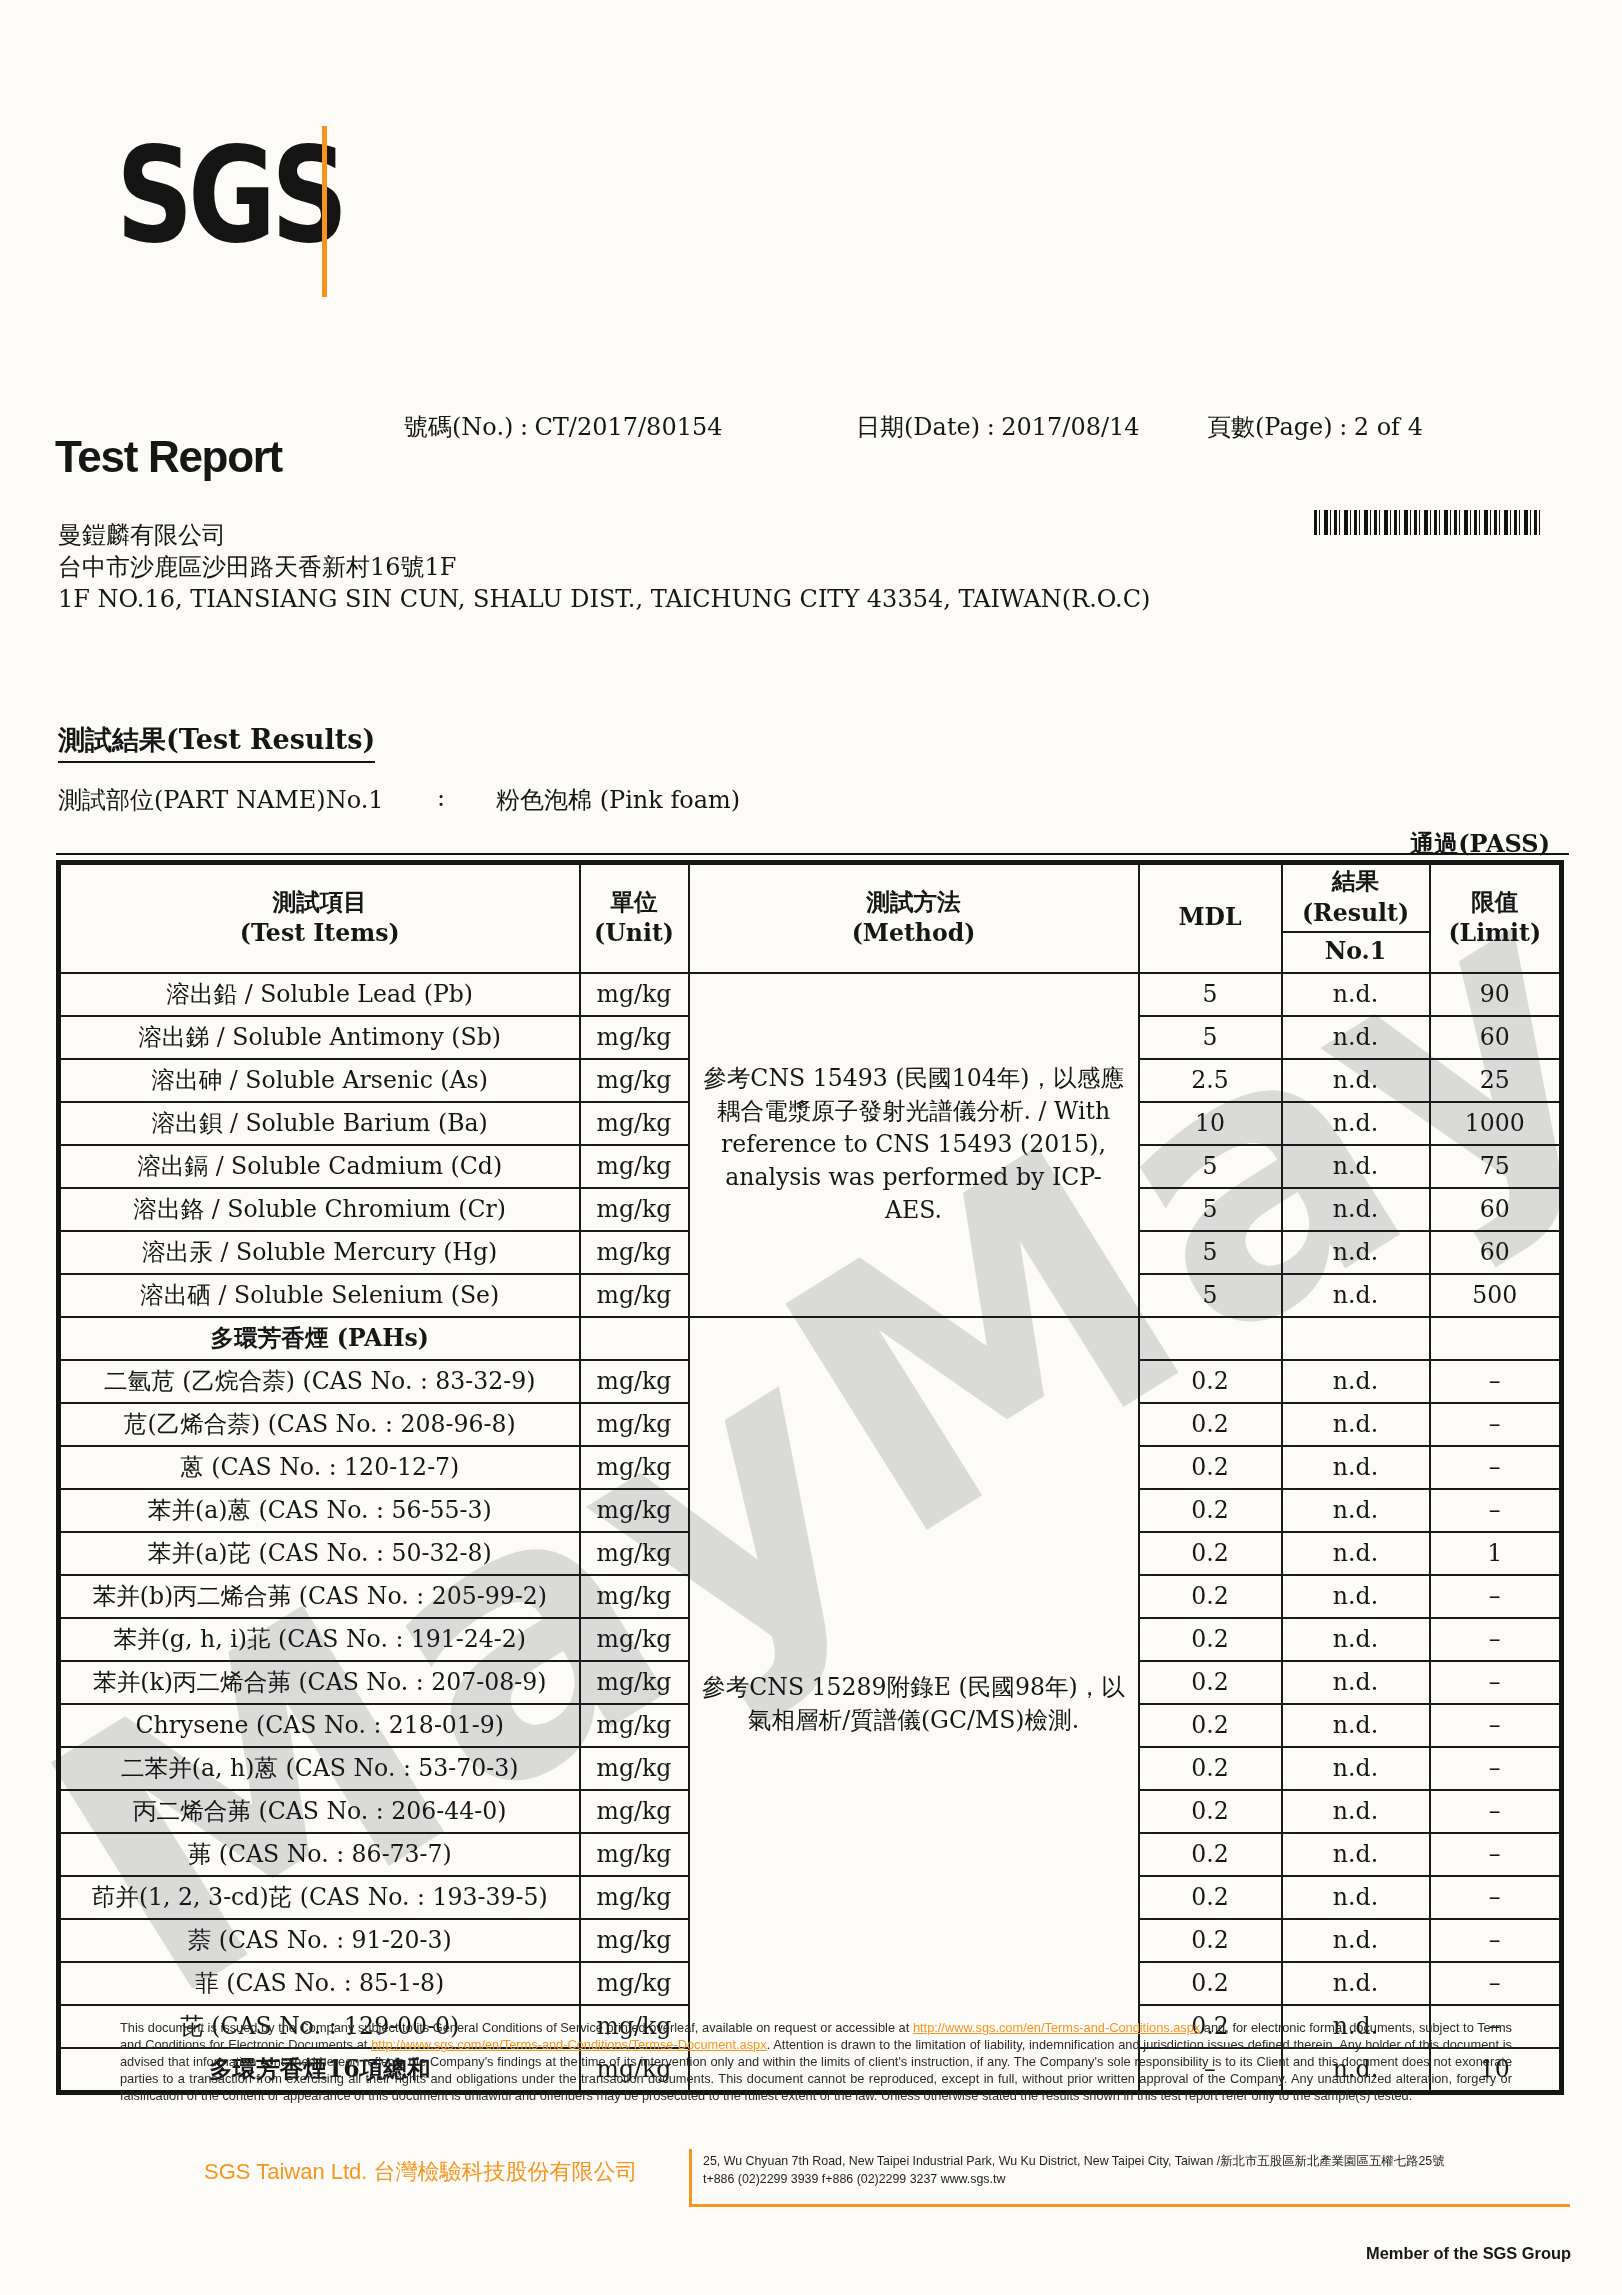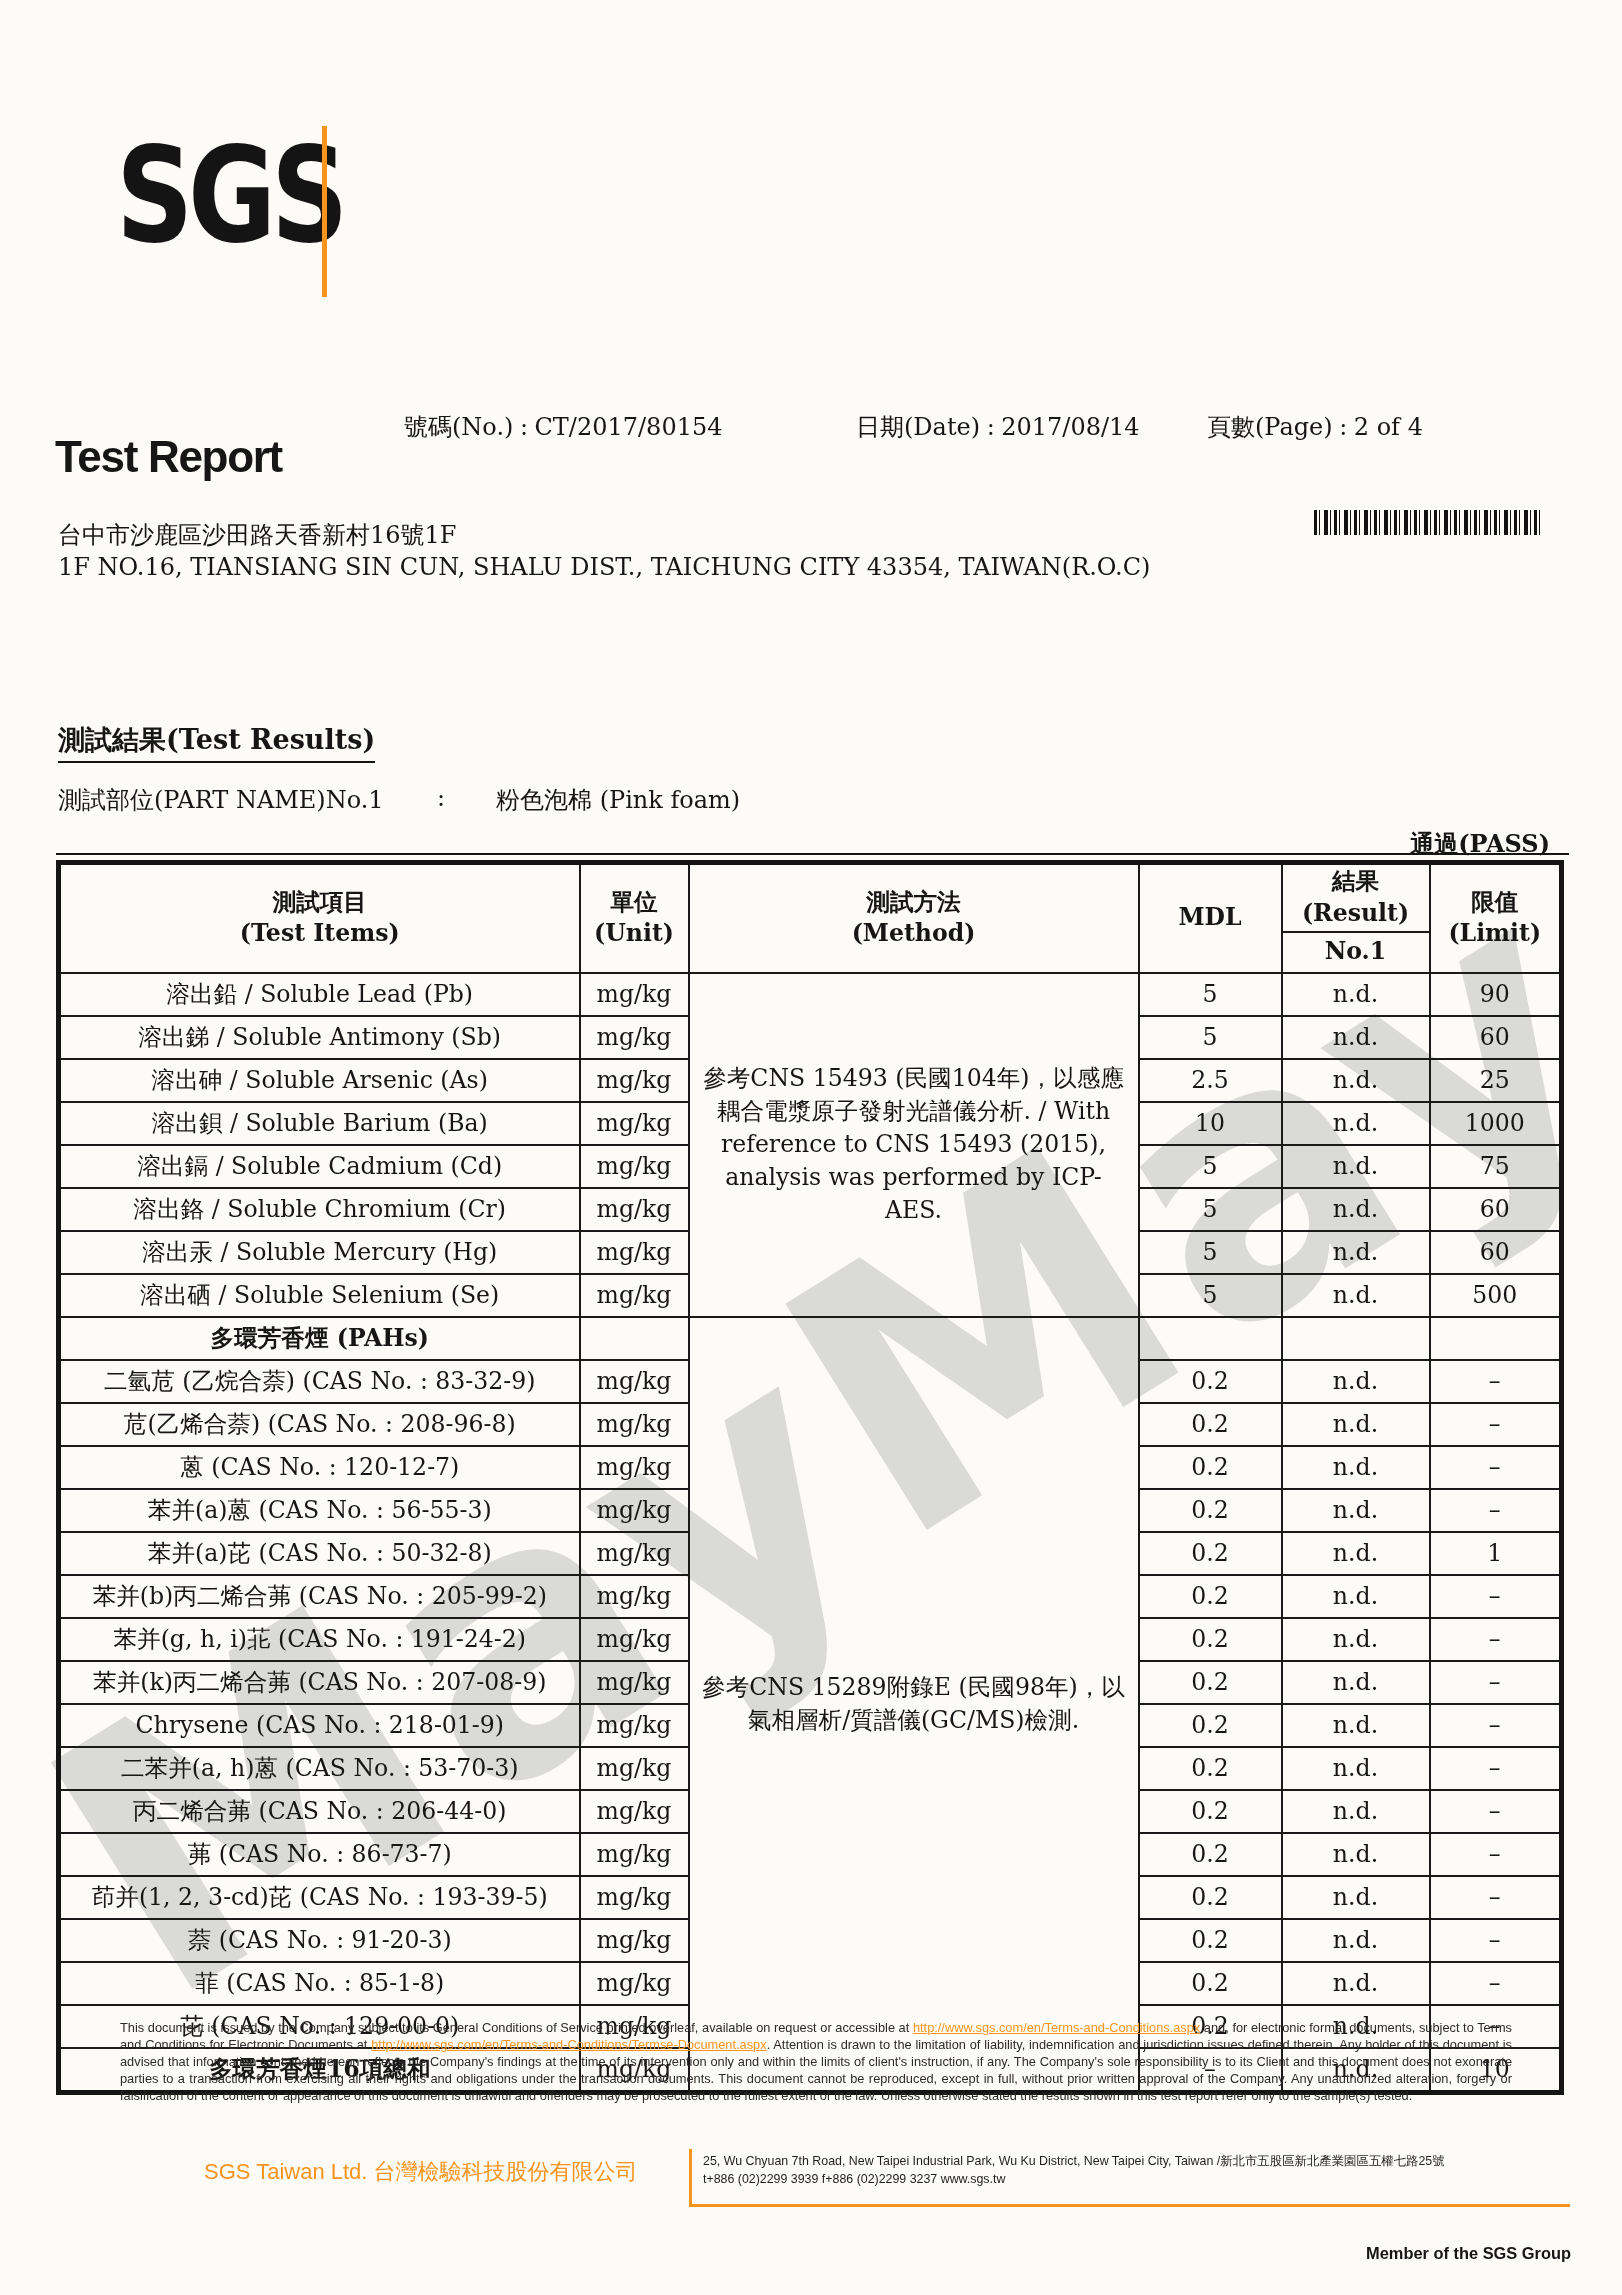--- a/index.html
+++ b/index.html
@@ -93,20 +93,21 @@
     <div class="hfield" style="left:856px">
       <span>日期(Date)</span><span class="sep">:</span><span>2017/08/14</span>
     </div>
     <div class="hfield" style="left:1207px">
       <span>頁數(Page)</span><span class="sep">:</span><span>2 of 4</span>
     </div>
 
     <div class="barcode"></div>
 
     <div class="client">
+      <div>曼鎧麟有限公司</div>
       <div>台中市沙鹿區沙田路天香新村16號1F</div>
       <div>1F NO.16, TIANSIANG SIN CUN, SHALU DIST., TAICHUNG CITY 43354, TAIWAN(R.O.C)</div>
     </div>
 
     <div class="results-heading">測試結果(Test Results)</div>
     <div class="part-label">測試部位(PART NAME)No.1</div>
     <div class="part-colon">:</div>
     <div class="part-value">粉色泡棉 (Pink foam)</div>
     <div class="pass-label">通過(PASS)</div>
 

